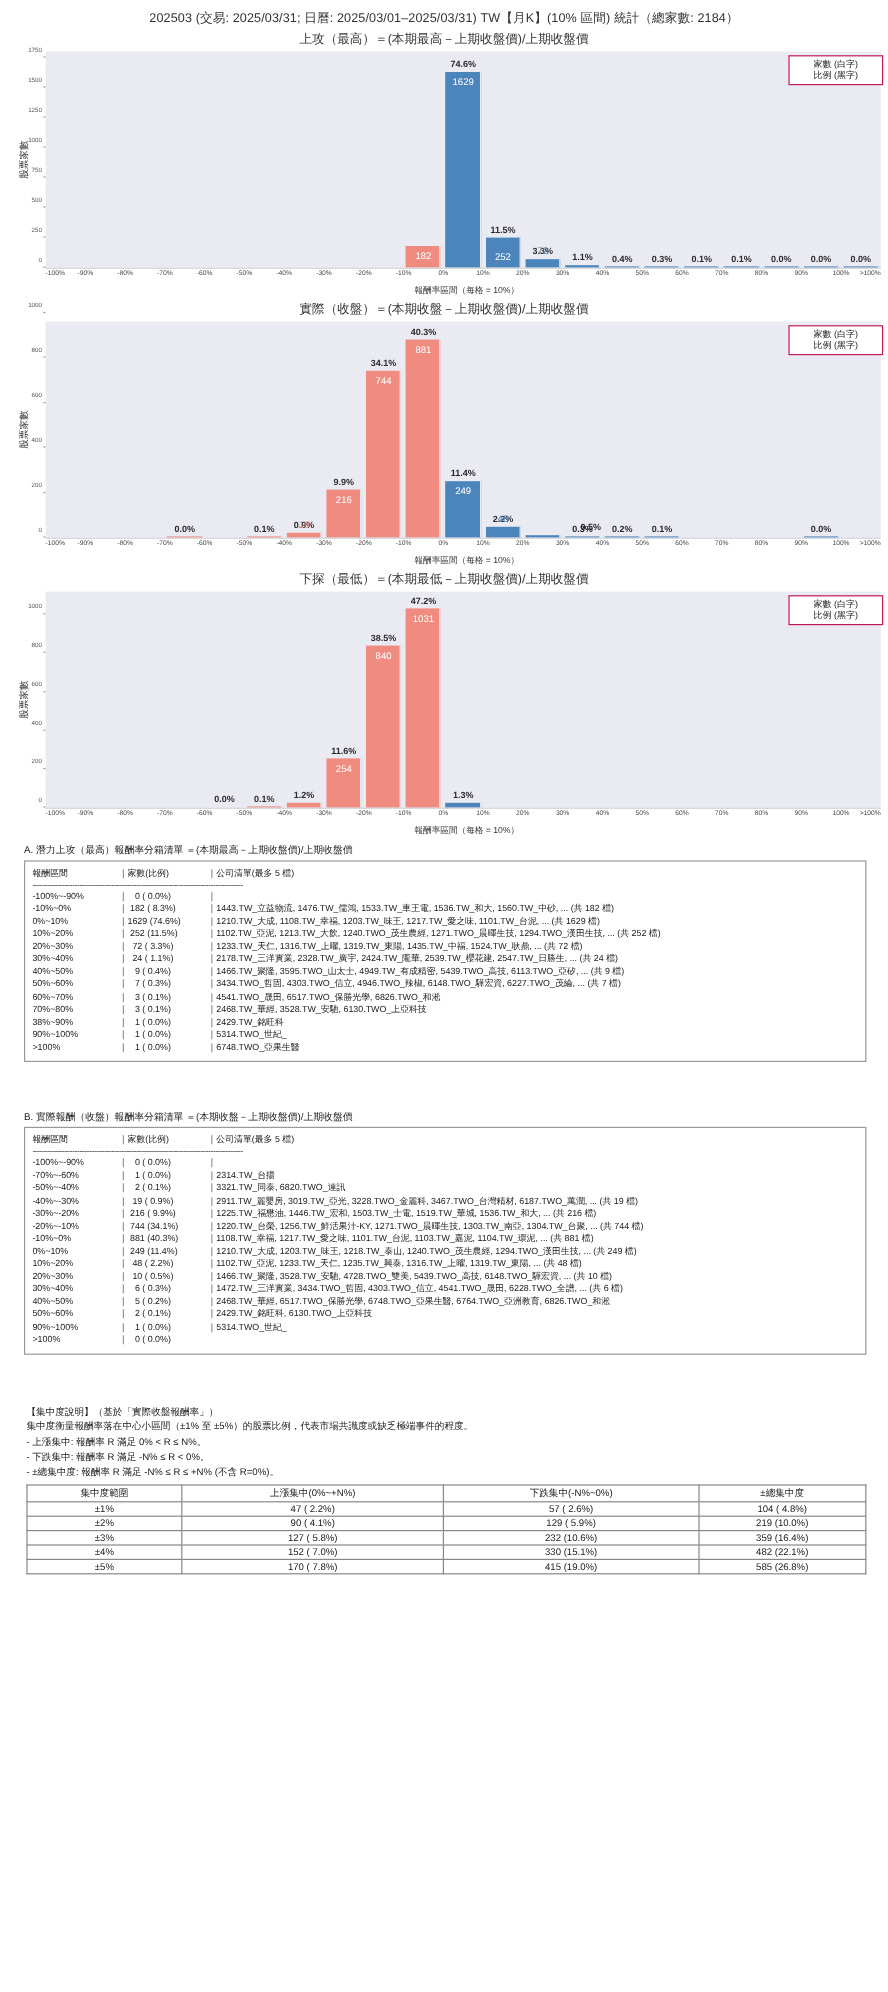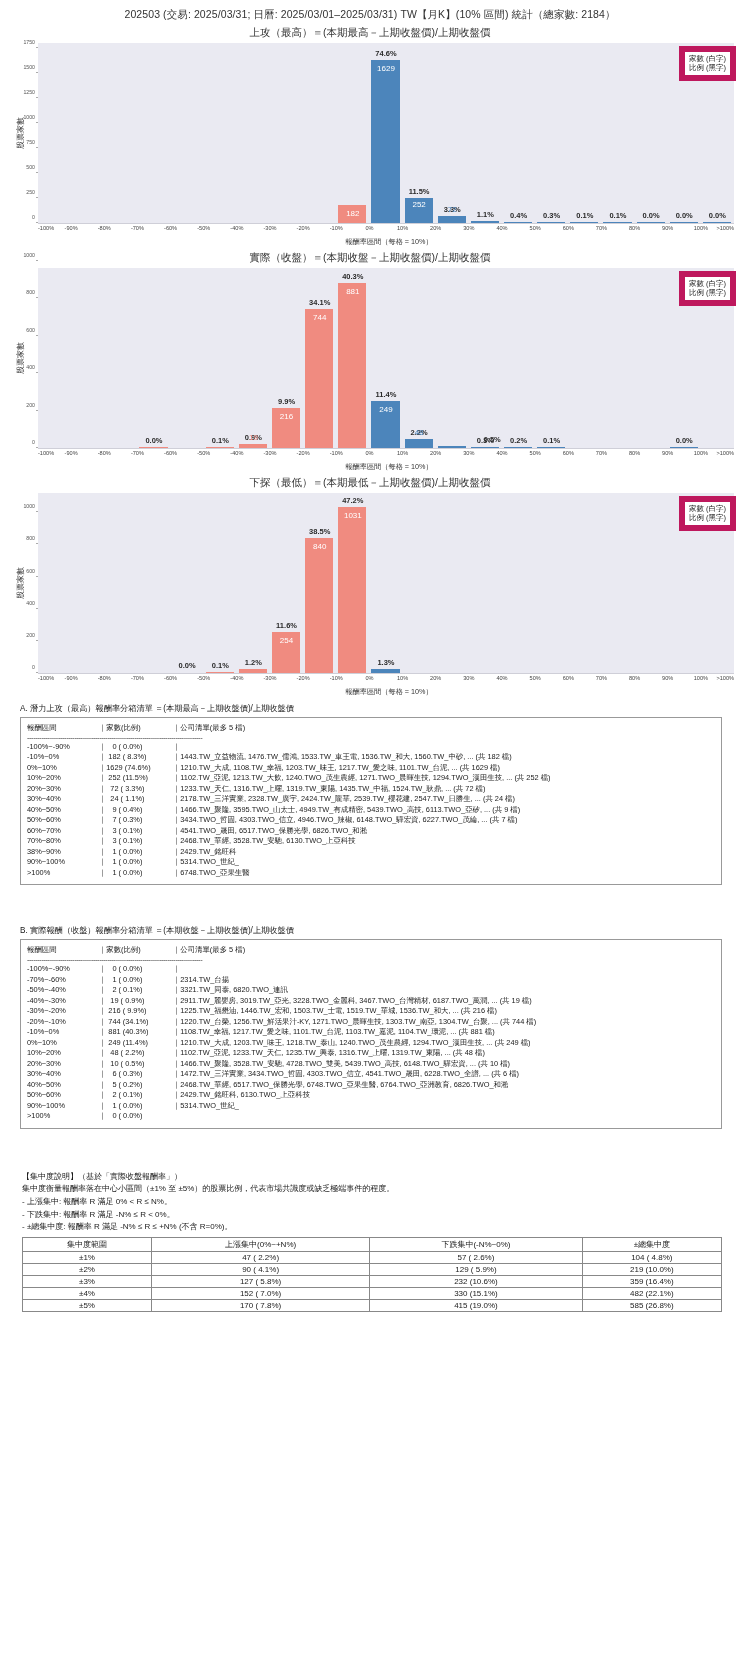--- a/index.html
+++ b/index.html
@@ -120,23 +120,23 @@
     text-align: center;
     font-size: 7.2px;
     color: #333;
     margin-top: 1px;
     margin-left: 38px;
   }
   .legendbox {
     position: absolute;
     right: 4px;
     top: 3px;
-    border: 6px solid #be185d;
+    border: 1px solid #be185d;
     background: #fff;
-    padding: 2px 4px;
+    padding: 2px 20px;
     font-size: 7.5px;
     line-height: 1.25;
     color: #222;
     text-align: left;
   }
 
   
   .sect { margin: 6px 18px 0 20px; }
   .sect-title { font-size: 8.2px; color: #1a1a1a; margin-bottom: 3px; }
   .listbox {
@@ -215,21 +215,21 @@
               <div class="cnt" style="bottom: 5.2px;">182</div>
             </div>
             <div class="bcell">
               <div class="bar up" style="height: 162.9px;"></div>
               <div class="pct" style="bottom: 164.9px;">74.6%</div>
               <div class="cnt" style="bottom: 149.9px;">1629</div>
             </div>
             <div class="bcell">
               <div class="bar up" style="height: 25.2px;"></div>
               <div class="pct" style="bottom: 27.2px;">11.5%</div>
-              <div class="cnt" style="bottom: 14px;">252</div>
+              <div class="cnt" style="bottom: 4px;">252</div>
             </div>
             <div class="bcell">
               <div class="bar up" style="height: 7.2px;"></div>
               <div class="pct" style="bottom: 9.2px;">3.3%</div>
               <div class="cnt" style="bottom: 9.2px; color: rgb(76, 133, 187);">72</div>
             </div>
             <div class="bcell">
               <div class="bar up" style="height: 2.4px;"></div>
               <div class="pct" style="bottom: 4.4px;">1.1%</div>
             </div>

